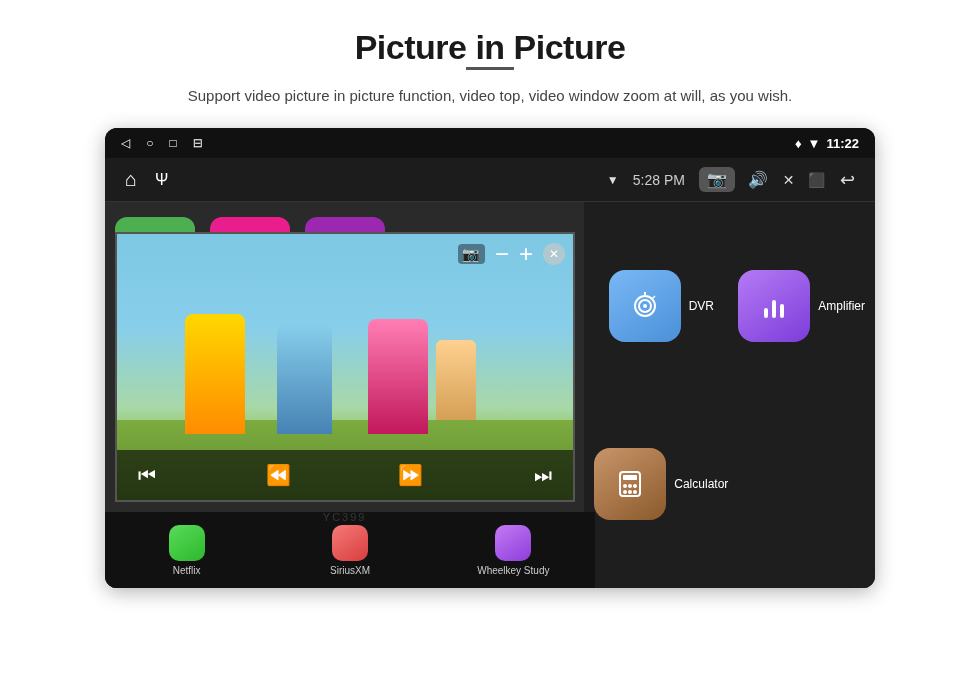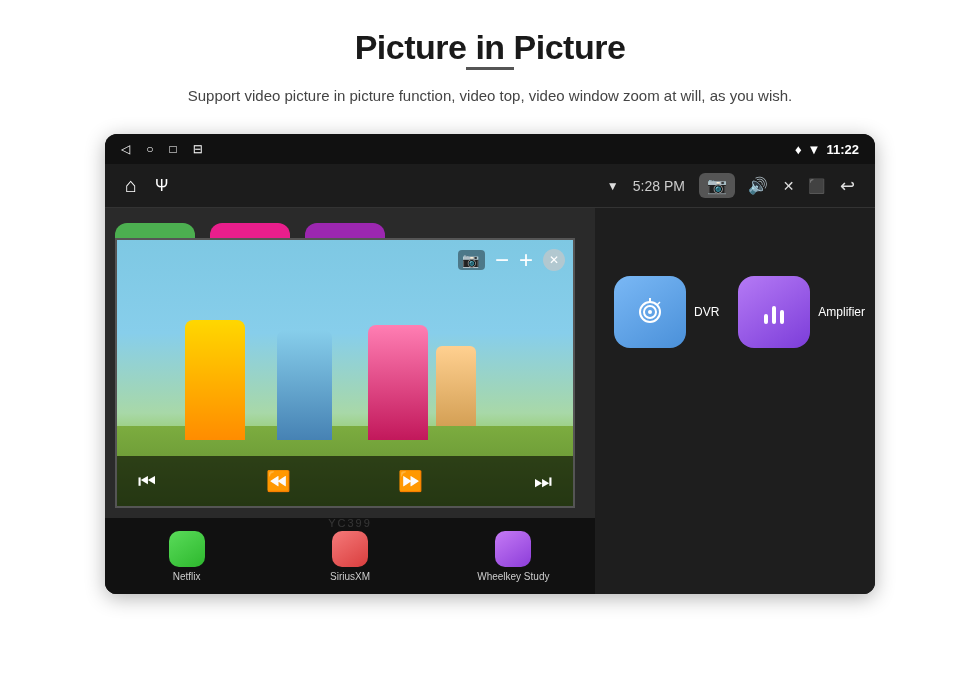--- a/index.html
+++ b/index.html
@@ -34,21 +34,21 @@
       background: #555;
       margin: 0 auto 14px;
     }
 
     .page-subtitle {
       font-size: 15px;
       color: #444;
       text-align: left;
       line-height: 1.6;
       max-width: 720px;
-      margin-bottom: 26px;
+      margin-bottom: 20px;
     }
 
     
     .device-frame {
       width: 770px;
       height: 460px;
       background: #1a1a1a;
       border-radius: 12px;
       overflow: hidden;
       position: relative;
@@ -435,20 +435,35 @@
           <div class="app-icon app-icon-amplifier">
             <svg width="36" height="36" viewBox="0 0 36 36" fill="none" xmlns="http://www.w3.org/2000/svg">
               <rect x="8" y="20" width="4" height="10" rx="2" fill="white"></rect>
               <rect x="16" y="12" width="4" height="18" rx="2" fill="white"></rect>
               <rect x="24" y="16" width="4" height="14" rx="2" fill="white"></rect>
             </svg>
           </div>
           <span class="app-label">Amplifier</span>
         </div>
 
+        <div class="app-item">
+          <div class="app-icon app-icon-calculator">
+            <svg width="36" height="36" viewBox="0 0 36 36" fill="none" xmlns="http://www.w3.org/2000/svg">
+              <rect x="8" y="6" width="20" height="24" rx="3" stroke="white" stroke-width="2" fill="none"></rect>
+              <rect x="11" y="9" width="14" height="5" rx="1" fill="white"></rect>
+              <circle cx="13" cy="20" r="2" fill="white"></circle>
+              <circle cx="18" cy="20" r="2" fill="white"></circle>
+              <circle cx="23" cy="20" r="2" fill="white"></circle>
+              <circle cx="13" cy="26" r="2" fill="white"></circle>
+              <circle cx="18" cy="26" r="2" fill="white"></circle>
+              <circle cx="23" cy="26" r="2" fill="white"></circle>
+            </svg>
+          </div>
+          <span class="app-label">Calculator</span>
+        </div>
 
       </div>
 
     </div>
 
   </div>
 
 </div>
 
 </body></html>

